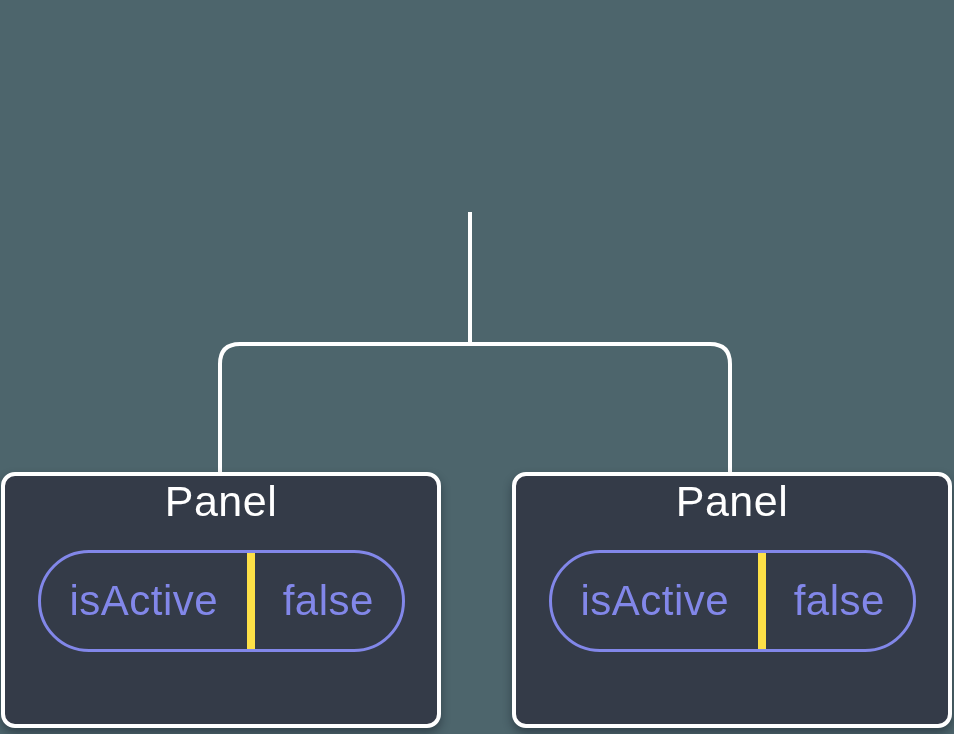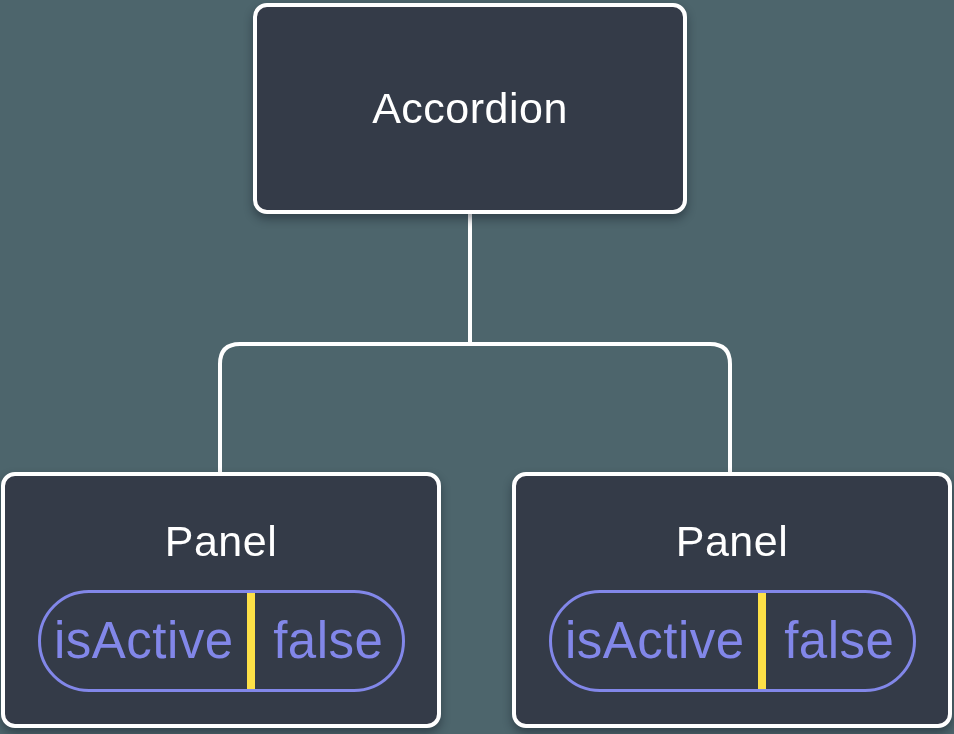--- a/index.html
+++ b/index.html
@@ -51,38 +51,37 @@
     top: 472px;
     width: 440px;
     height: 256px;
     display: flex;
     flex-direction: column;
     align-items: center;
   }
   .node-panel-left { left: 1px; }
   .node-panel-right { left: 512px; }
   .node-panel .node-label {
-    margin-top: 40px;
   }
   .state-pill {
     margin-top: 22px;
     box-sizing: border-box;
     width: 367px;
     height: 102px;
     border: 3px solid #8287e9;
     border-radius: 51px;
     display: flex;
     overflow: hidden;
   }
   .state-cell {
     display: flex;
     align-items: center;
     justify-content: center;
     color: #8287e9;
-    font-size: 51px;
+    font-size: 42px;
     font-weight: 400;
     letter-spacing: 0.5px;
   }
   .state-cell-key {
     flex: 1.41;
   }
   .state-cell-value {
     flex: 1;
     border-left: 8px solid #fde047;
   }
@@ -90,23 +89,20 @@
 </head>
 <body>
 
 <div class="canvas">
 
   <svg class="connector" viewBox="0 0 954 734" xmlns="http://www.w3.org/2000/svg">
     <path d="M470 212 V344" fill="none" stroke="#ffffff" stroke-width="4"></path>
     <path d="M220 472 V364 Q220 344 240 344 H710 Q730 344 730 364 V472" fill="none" stroke="#ffffff" stroke-width="4"></path>
   </svg>
 
-  <div class="node node-root">
-    <div class="node-label">Accordion</div>
-  </div>
 
   <div class="node node-panel node-panel-left">
     <div class="node-label">Panel</div>
     <div class="state-pill">
       <div class="state-cell state-cell-key">isActive</div>
       <div class="state-cell state-cell-value">false</div>
     </div>
   </div>
 
   <div class="node node-panel node-panel-right">

